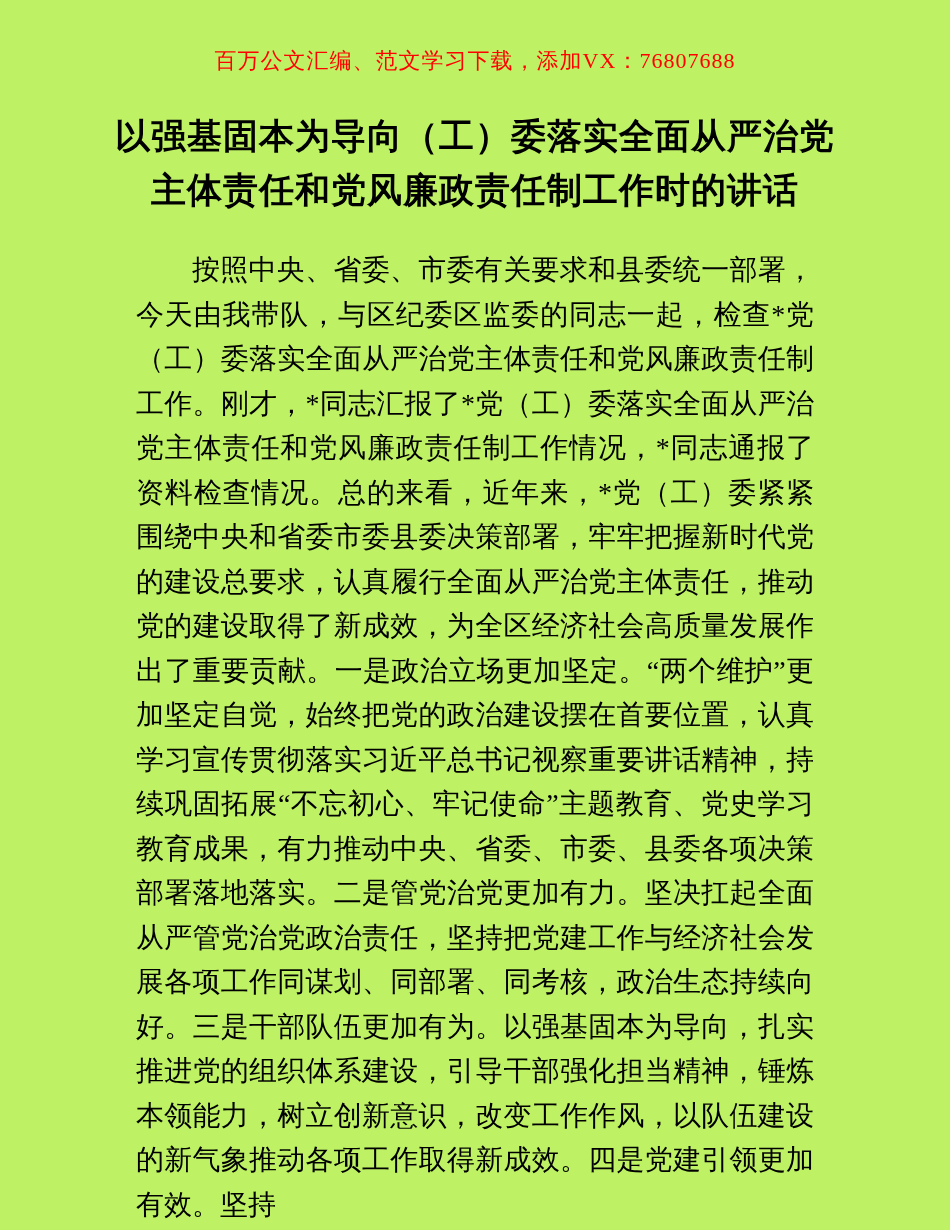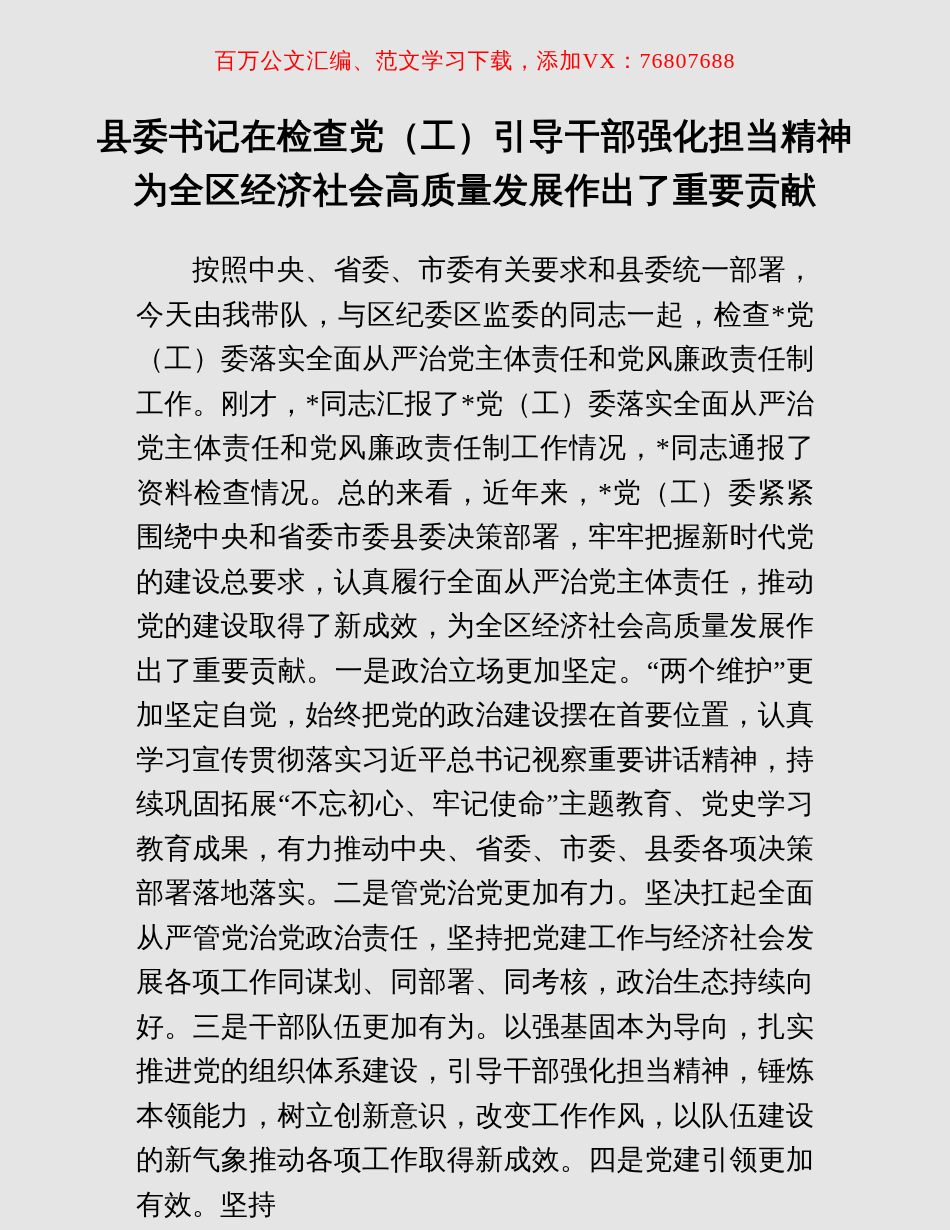--- a/index.html
+++ b/index.html
@@ -5,21 +5,21 @@
     * { margin: 0; padding: 0; box-sizing: border-box; }
     html, body {
       background: #ffffff;
       font-family: "Liberation Serif", "DejaVu Serif", serif;
     }
     .page {
       position: relative;
       width: 950px;
       height: 1230px;
       margin: 0 auto;
-      background: #e5e5e5;
+      background: #bef264;
       color: #000000;
       overflow: hidden;
     }
     .notice {
       padding-top: 46px;
       text-align: center;
       color: #ff0000;
       font-size: 22px;
       letter-spacing: 1px;
       font-family: "Liberation Serif", "DejaVu Serif", serif;
@@ -50,21 +50,21 @@
     }
   </style>
 </head>
 <body>
 
 <div class="page">
 
   <div class="notice" style="color: rgb(255, 0, 0);">百万公文汇编、范文学习下载，添加VX：76807688</div>
 
   <h1 class="doc-title">
-    <span>县委书记在检查党（工）引导干部强化担当精神</span><br>
-    <span>为全区经济社会高质量发展作出了重要贡献</span>
+    <span>以强基固本为导向（工）委落实全面从严治党</span><br>
+    <span>主体责任和党风廉政责任制工作时的讲话</span>
   </h1>
 
   <div class="content">
     <p class="paragraph">按照中央、省委、市委有关要求和县委统一部署，今天由我带队，与区纪委区监委的同志一起，检查*党（工）委落实全面从严治党主体责任和党风廉政责任制工作。刚才，*同志汇报了*党（工）委落实全面从严治党主体责任和党风廉政责任制工作情况，*同志通报了资料检查情况。总的来看，近年来，*党（工）委紧紧围绕中央和省委市委县委决策部署，牢牢把握新时代党的建设总要求，认真履行全面从严治党主体责任，推动党的建设取得了新成效，为全区经济社会高质量发展作出了重要贡献。一是政治立场更加坚定。“两个维护”更加坚定自觉，始终把党的政治建设摆在首要位置，认真学习宣传贯彻落实习近平总书记视察重要讲话精神，持续巩固拓展“不忘初心、牢记使命”主题教育、党史学习教育成果，有力推动中央、省委、市委、县委各项决策部署落地落实。二是管党治党更加有力。坚决扛起全面从严管党治党政治责任，坚持把党建工作与经济社会发展各项工作同谋划、同部署、同考核，政治生态持续向好。三是干部队伍更加有为。以强基固本为导向，扎实推进党的组织体系建设，引导干部强化担当精神，锤炼本领能力，树立创新意识，改变工作作风，以队伍建设的新气象推动各项工作取得新成效。四是党建引领更加有效。坚持</p>
   </div>
 
 </div>
 
 </body></html>

